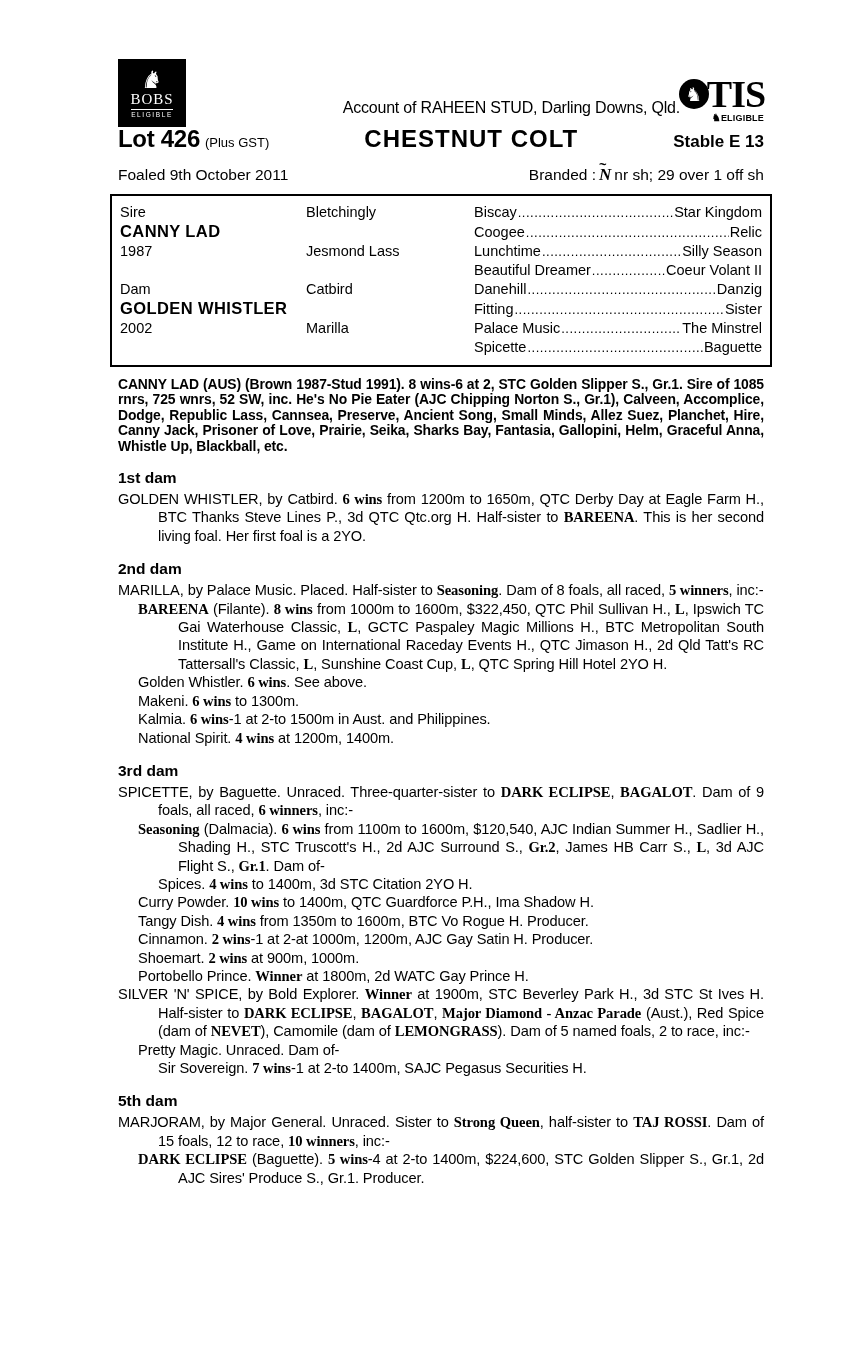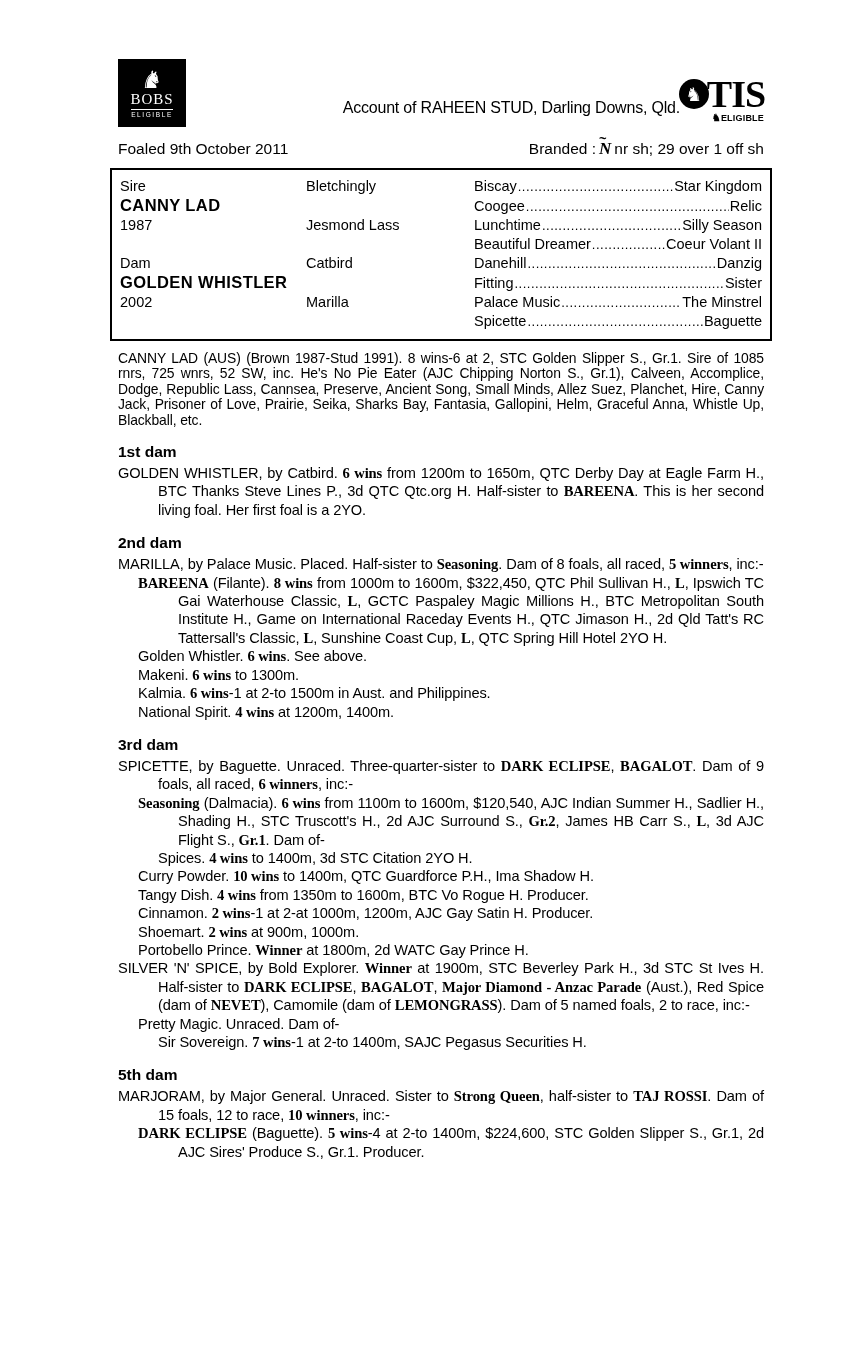--- a/index.html
+++ b/index.html
@@ -36,21 +36,21 @@
   
   .pedigree{border:2.5px solid #000;margin:0 -8px 10px -8px;padding:7px 8px 8px 8px;}
   .ped-row{display:grid;grid-template-columns:186px 168px 1fr;align-items:baseline;
            line-height:19px;font-size:14.5px;min-height:19px;}
   .ped-name{font-weight:700;font-size:16.5px;letter-spacing:0.4px;}
   .ped-c3{display:flex;align-items:baseline;overflow:hidden;}
   .ped-c3 .dots{flex:1;overflow:hidden;white-space:nowrap;font-size:13px;letter-spacing:0.5px;margin:0 1px;}
   .ped-c3 .dots::after{content:"................................................................................";}
   .ped-c3 .gp-right{white-space:nowrap;}
   
-  .sire-note{font-weight:400;font-size:13.9px;line-height:15.4px;text-align:justify;
+  .sire-note{font-weight:700;font-size:13.9px;line-height:15.4px;text-align:justify;
              margin:4px 0 0 0;letter-spacing:-0.1px;}
   
   .dam-heading{font-weight:700;font-size:15.5px;margin-top:15px;margin-bottom:3px;}
   .entry{margin:0;font-size:14.6px;line-height:18.4px;text-align:justify;letter-spacing:-0.1px;}
   .entry .b{font-weight:700;font-family:Liberation Serif, serif;}
   .lvl0{padding-left:40px;text-indent:-40px;}
   .lvl1{padding-left:60px;text-indent:-40px;}
   .lvl2{padding-left:80px;text-indent:-40px;}
 </style>
 </head>
@@ -67,20 +67,26 @@
     <div class="account">Account of RAHEEN STUD, Darling Downs, Qld.</div>
     <div class="qtis">
       <div class="qtis-top">
         <span class="q-circle">♞</span>
         <span class="qtis-letters">TIS</span>
       </div>
       <div class="qtis-elig"><span class="mini-horse">♞</span><span>ELIGIBLE</span></div>
     </div>
   </div>
 
+  <div class="lot-row">
+    <span class="lot-num">Lot 426</span>
+    <span class="gst">(Plus GST)</span>
+    <span class="lot-title">CHESTNUT COLT</span>
+    <span class="stable">Stable E 13</span>
+  </div>
 
   <div class="foal-row">
     <span>Foaled 9th October 2011</span>
     <span>
       <span>Branded :</span><span class="brand-wrap"><span class="brand-t">~</span><span class="brand-n">N</span></span><span>nr sh; 29 over 1 off sh</span>
     </span>
   </div>
 
   <div class="pedigree">
       <div class="ped-row">

